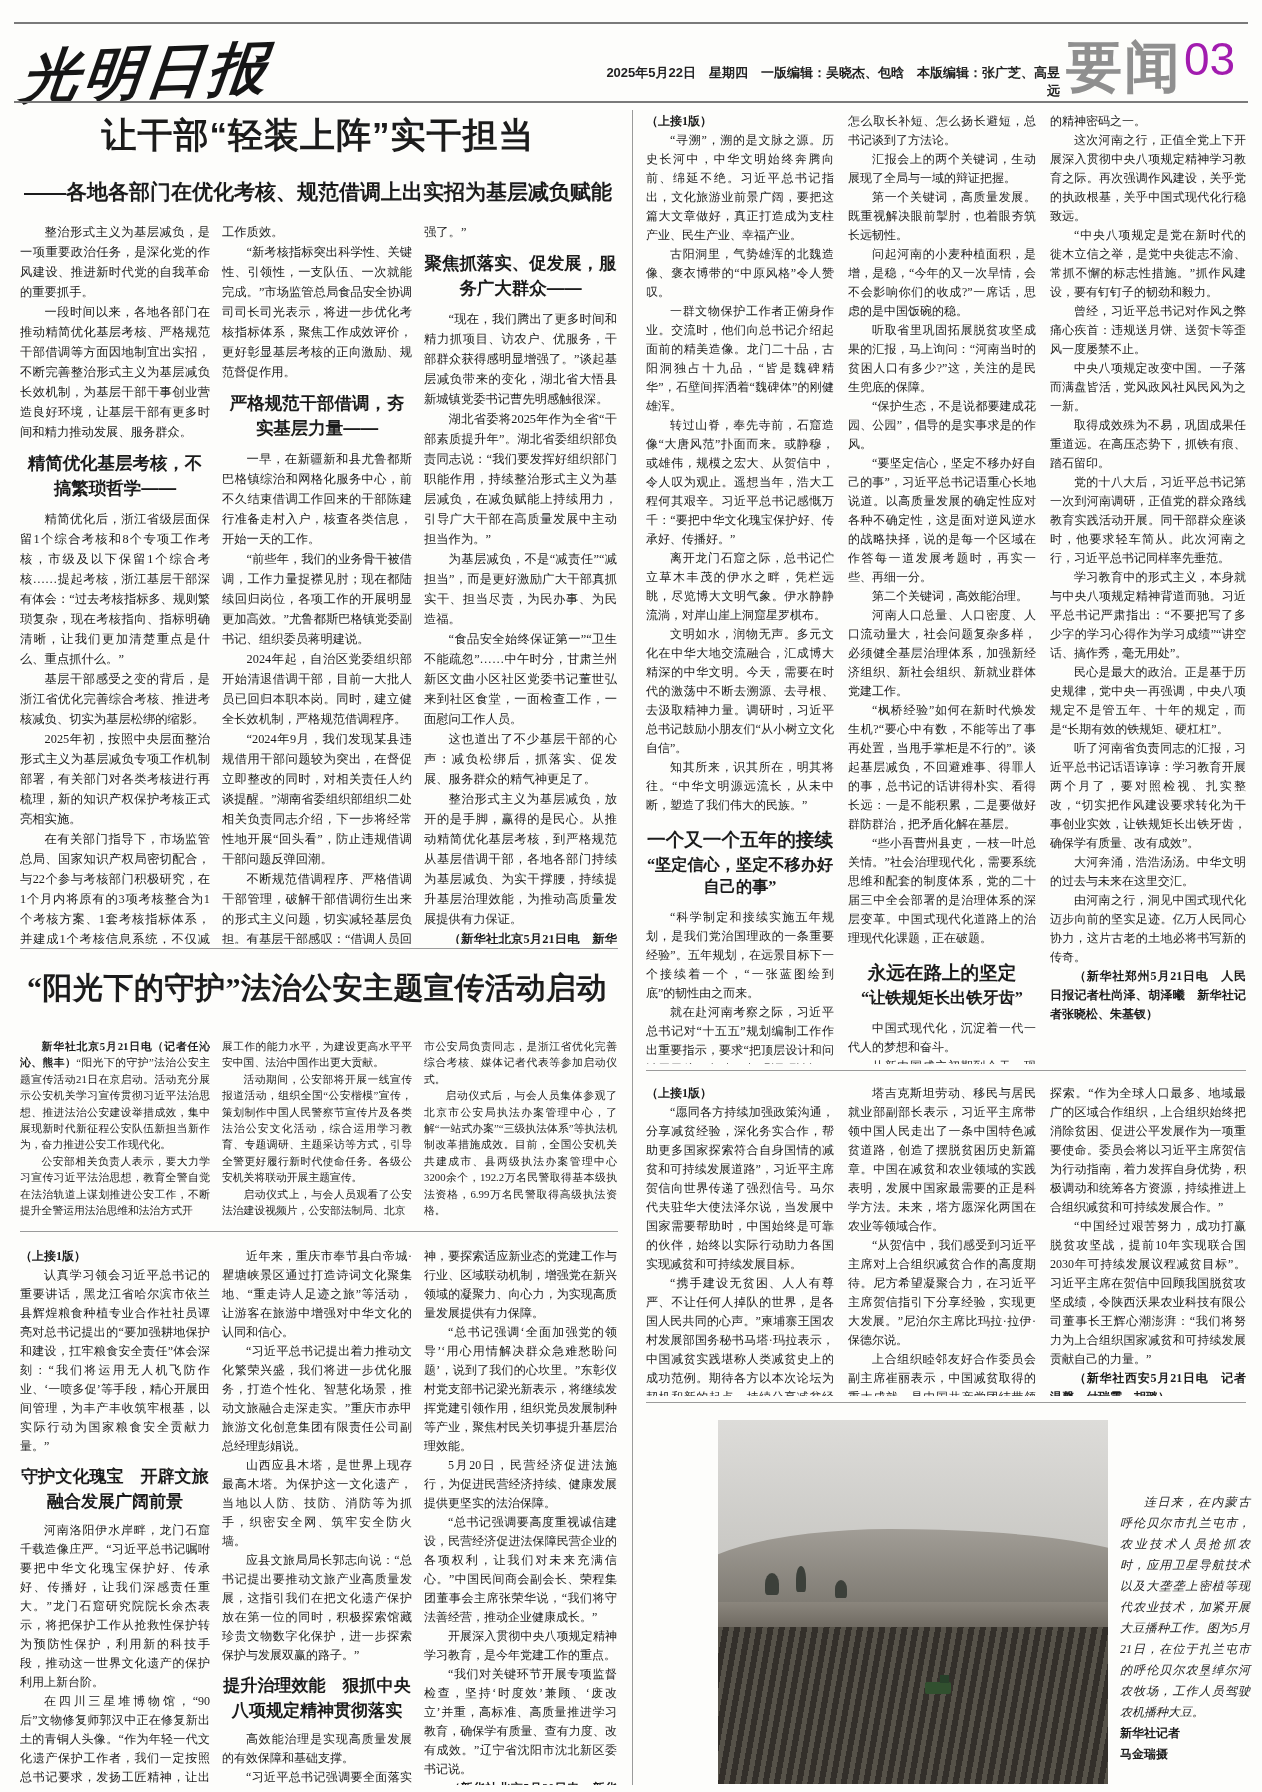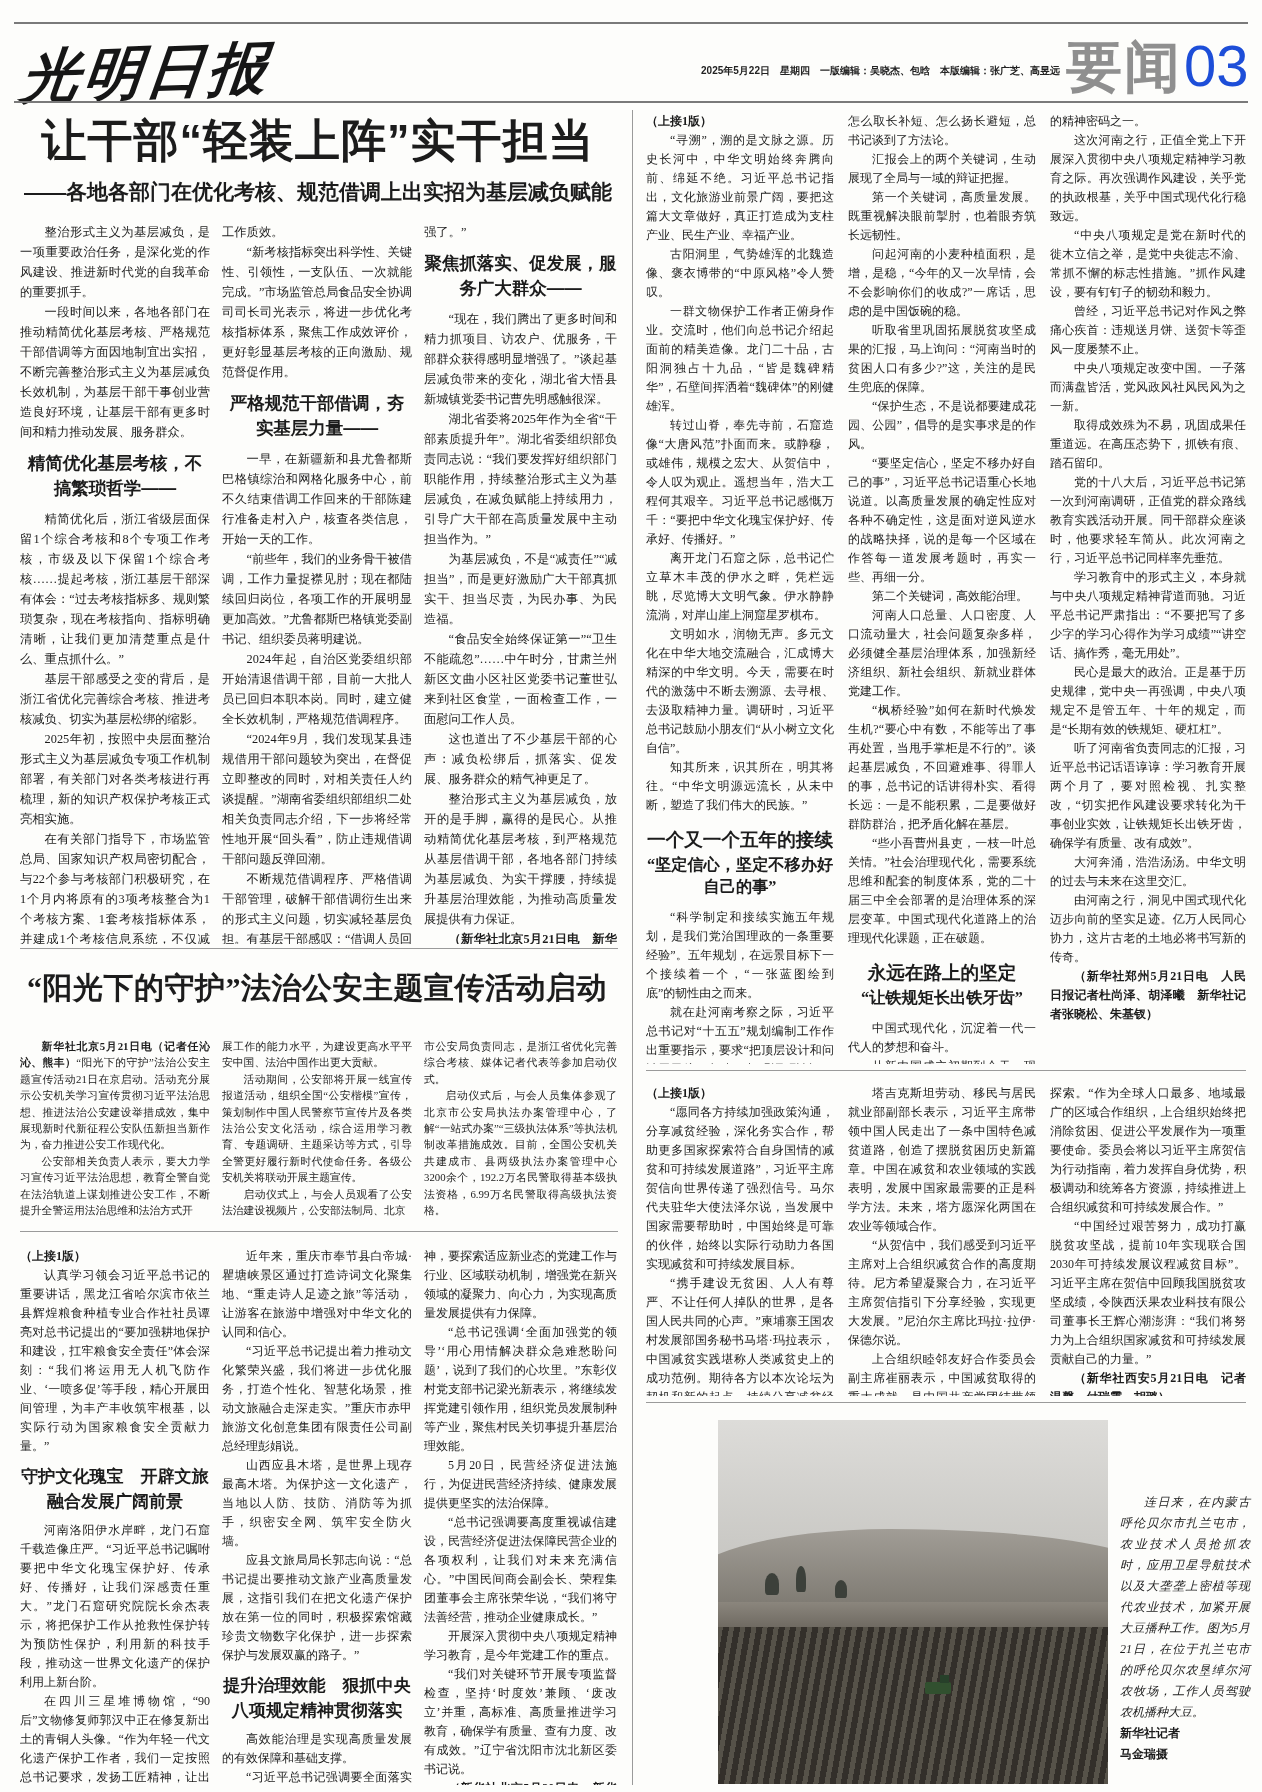--- a/index.html
+++ b/index.html
@@ -5,29 +5,29 @@
   html,body{margin:0;padding:0;background:#e8e8e6;}
   .page{position:relative;width:1262px;height:1792px;background:#fdfdfb;margin:0 auto;
         font-family:"Liberation Serif","DejaVu Serif",serif;color:#1c1c1c;overflow:hidden;}
   .rule-h{position:absolute;background:#7a7a7a;height:2px;}
   .rule-h.thin{height:1px;background:#9a9a9a;}
   .rule-v{position:absolute;background:#9a9a9a;width:1px;}
   
   .logo{position:absolute;left:22px;top:34px;font-size:58px;font-weight:700;font-style:italic;
         transform:skewX(-8deg) rotate(-2deg);letter-spacing:4px;color:#161616;}
   .dateline{position:absolute;left:600px;top:64px;width:460px;text-align:right;
-        font-size:10px;font-weight:700;font-family:"Liberation Sans",sans-serif;color:#222;}
+        font-size:13px;font-weight:700;font-family:"Liberation Sans",sans-serif;color:#222;}
   .section-label{position:absolute;left:1066px;top:30px;font-size:56px;font-weight:900;
         color:#8f8f8f;letter-spacing:2px;}
-  .page-no{position:absolute;left:1184px;top:32px;font-size:58px;color:#1d4ed8;
+  .page-no{position:absolute;left:1184px;top:32px;font-size:46px;color:#a21caf;
         font-family:"Liberation Sans",sans-serif;font-weight:400;}
   
   .h-main{position:absolute;left:16px;top:116px;width:604px;text-align:center;
         font-family:"Liberation Sans","DejaVu Sans",sans-serif;font-weight:900;
-        font-size:45px;letter-spacing:1px;line-height:1.1;}
+        font-size:35px;letter-spacing:1px;line-height:1.1;}
   .h-sub{position:absolute;left:16px;top:178px;width:604px;text-align:center;
         font-family:"Liberation Sans","DejaVu Sans",sans-serif;font-weight:700;font-size:21px;}
   .h-gongan{position:absolute;left:14px;top:968px;width:606px;text-align:center;
         font-weight:700;font-size:30px;letter-spacing:0.5px;}
   
   .col{position:absolute;overflow:hidden;font-size:12px;line-height:19px;
        text-align:justify;text-justify:inter-character;}
   .col.a1{font-size:12.3px;line-height:20px;}
   .col.small{font-size:10.8px;line-height:16.4px;}
   .par{margin:0;}

